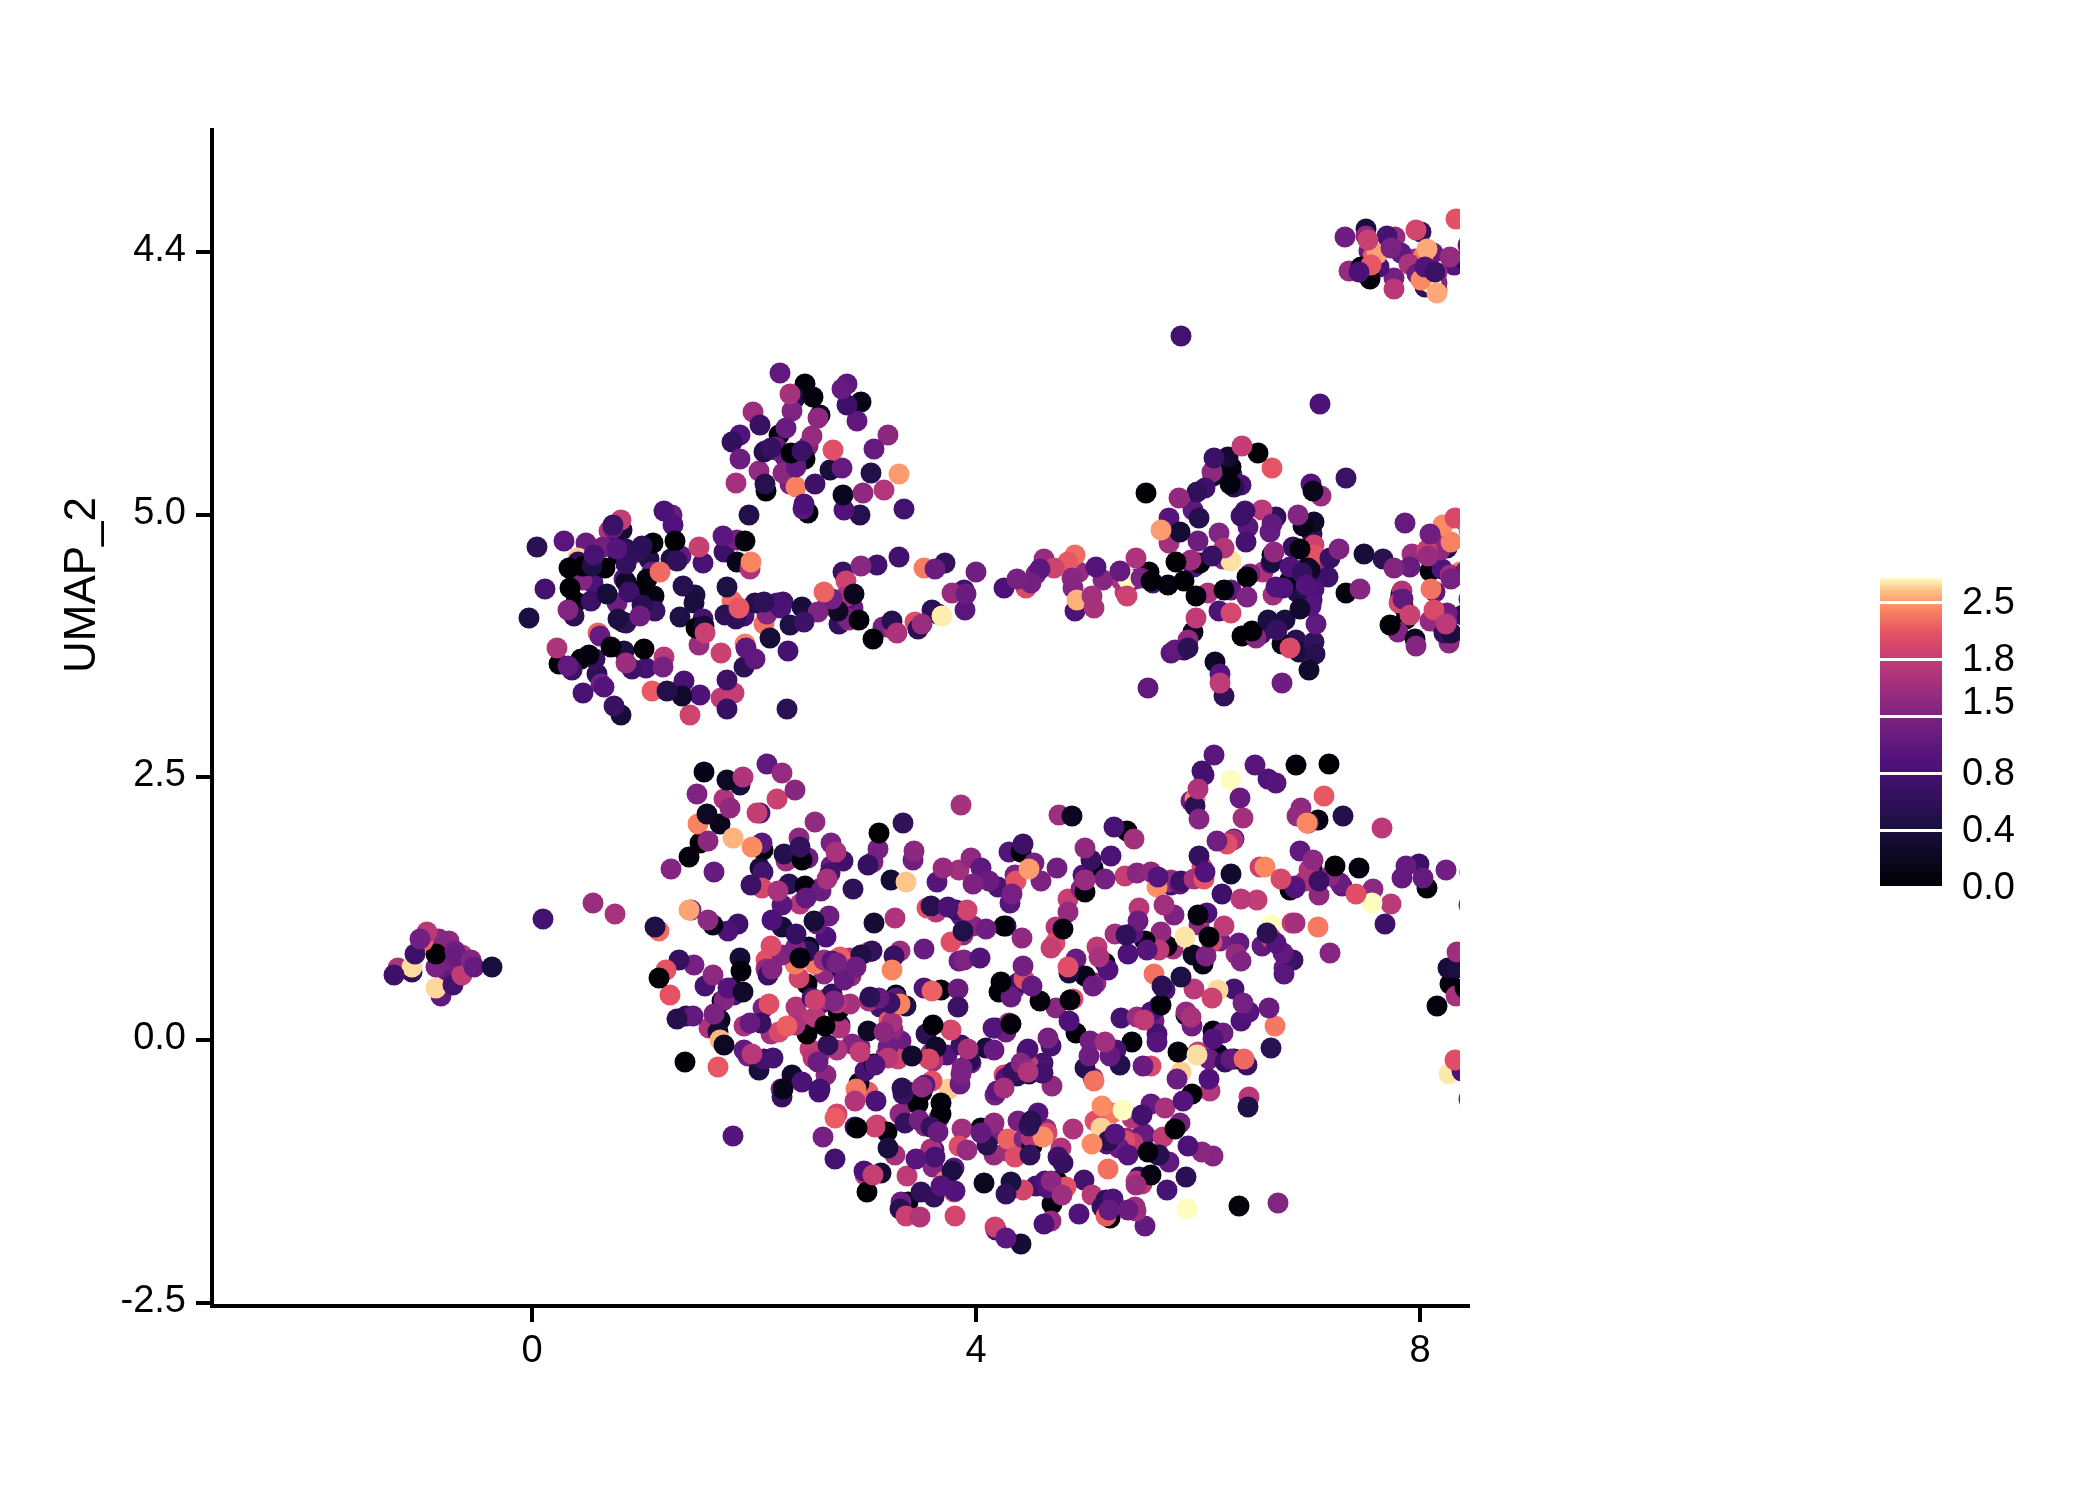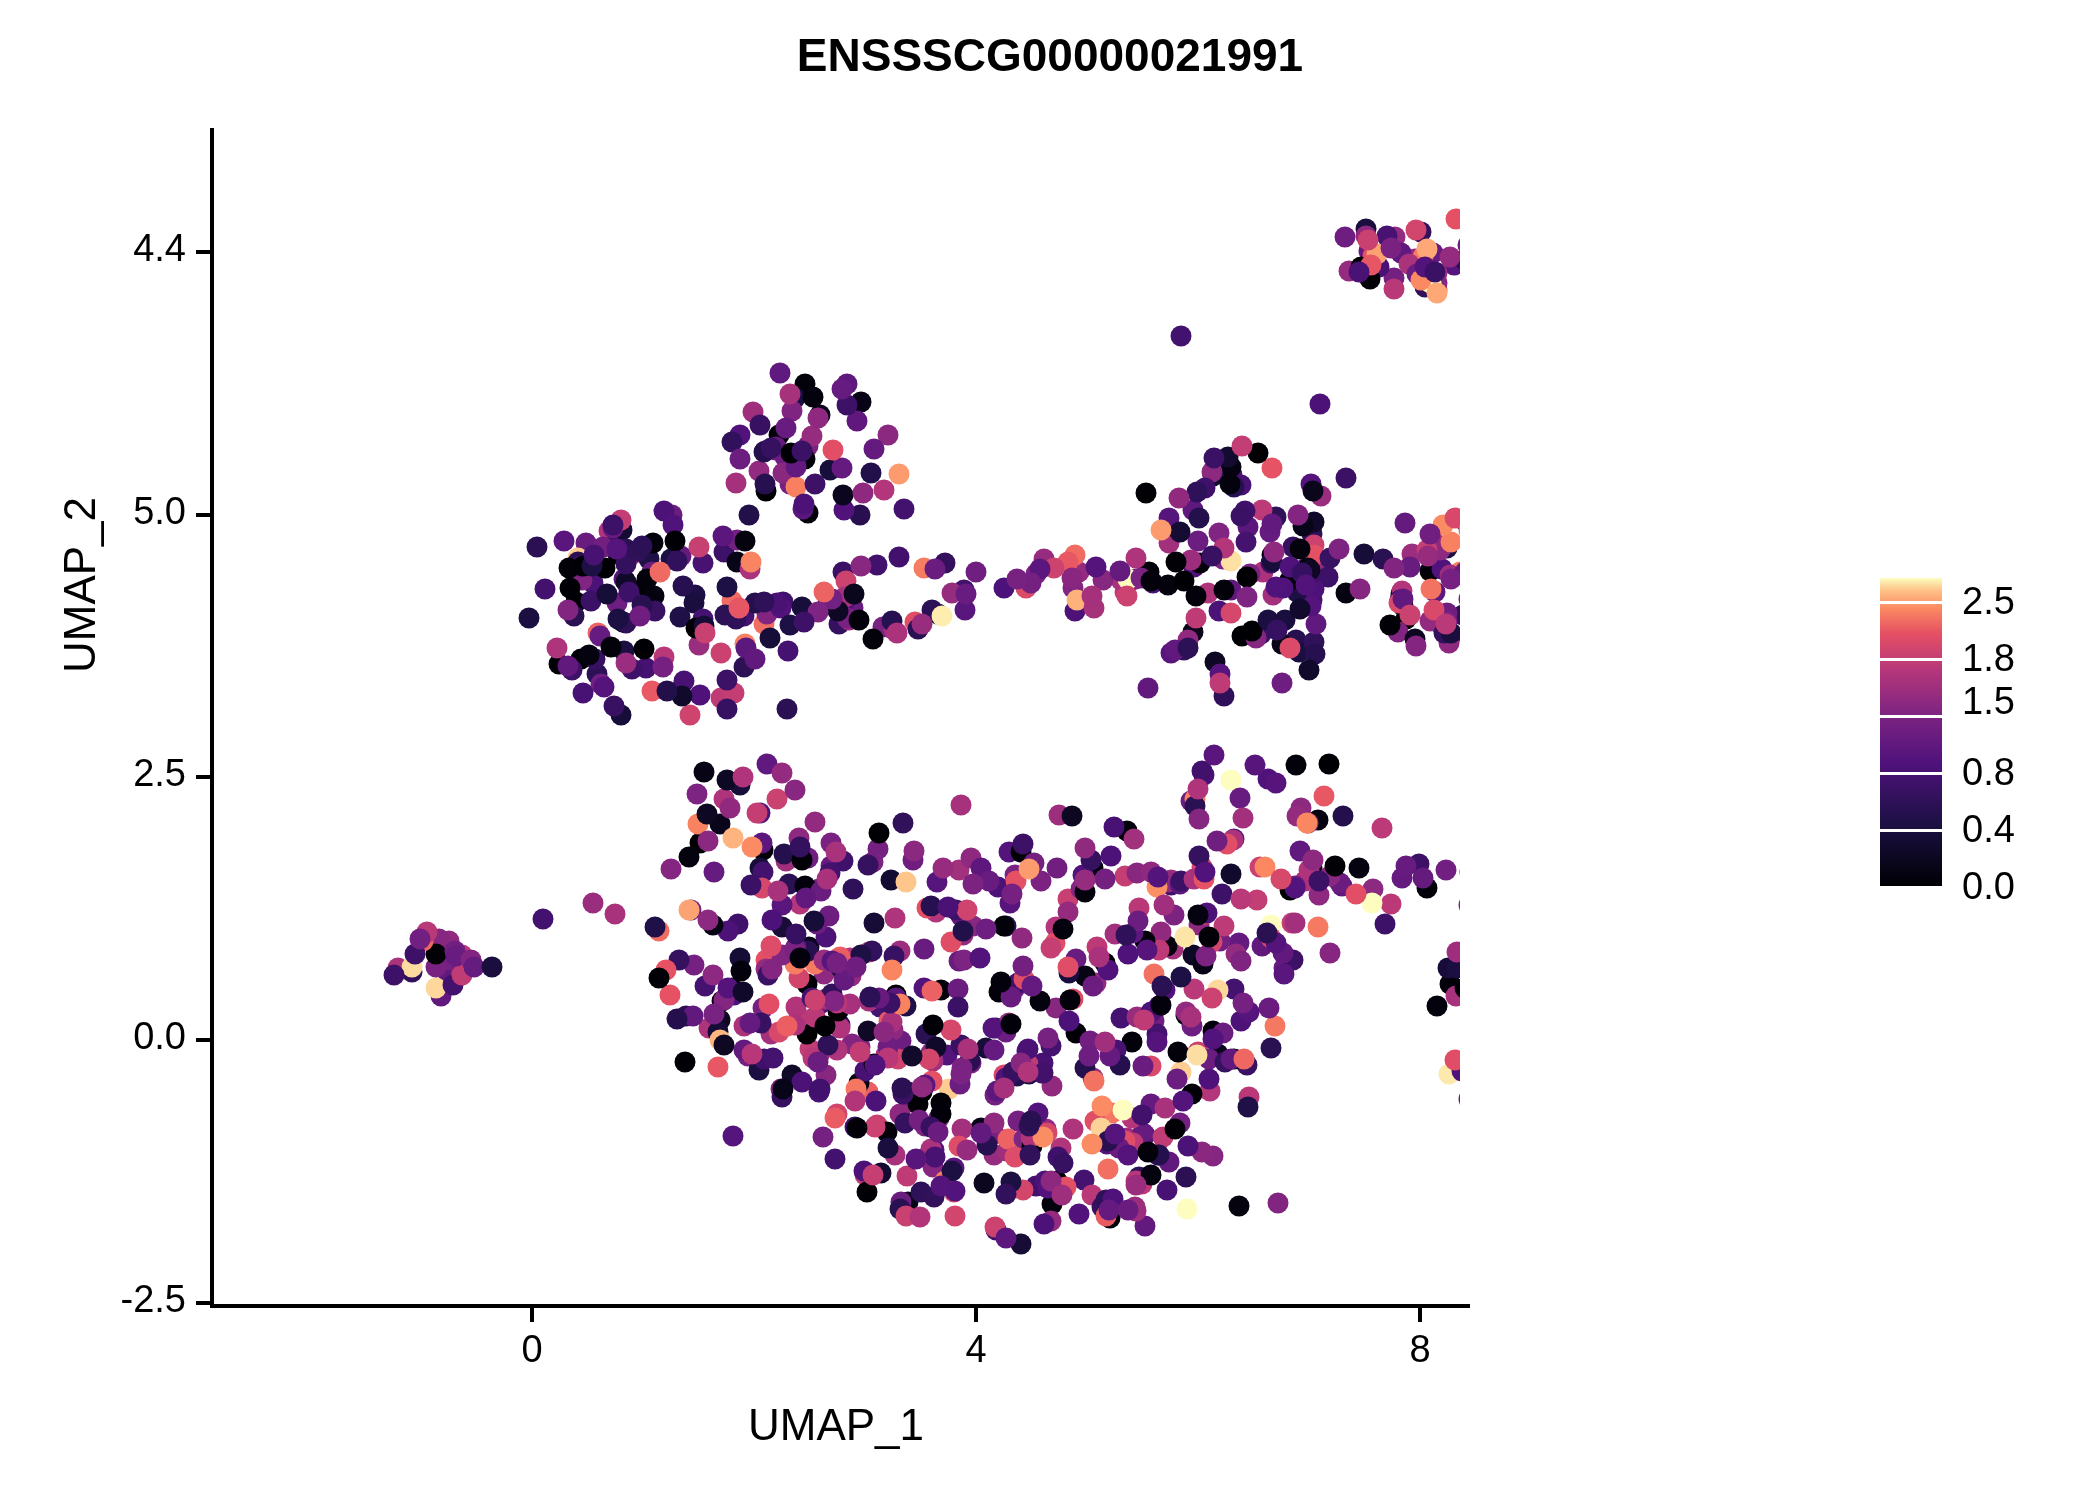--- a/index.html
+++ b/index.html
@@ -93,21 +93,20 @@
     color:#000;
     transform:translateY(-50%);
     white-space:nowrap;
   }
 </style>
 </head>
 <body>
 
 <div id="root">
 
-  <div id="plot-title">ENSSSCG00000021991</div>
 
   <div id="panel">
     <div id="points-layer">
         <div class="pt" style="left: 249.7px; top: 824.8px; background: rgb(185, 56, 120);"></div>
         <div class="pt" style="left: 235.2px; top: 841px; background: rgb(97, 25, 126);"></div>
         <div class="pt" style="left: 248.5px; top: 845.1px; background: rgb(146, 42, 127);"></div>
         <div class="pt" style="left: 229.3px; top: 866px; background: rgb(97, 25, 126);"></div>
         <div class="pt" style="left: 236.8px; top: 811.2px; background: rgb(145, 42, 127);"></div>
         <div class="pt" style="left: 185.6px; top: 838.4px; background: rgb(171, 51, 123);"></div>
         <div class="pt" style="left: 200.3px; top: 842.4px; background: rgb(50, 17, 91);"></div>
@@ -1328,21 +1327,20 @@
   <div id="x-ticks">
       <div class="tick tick-x" style="left: 530px;"></div>
       <div class="xlab" style="left: 472px;">0</div>
       <div class="tick tick-x" style="left: 974px;"></div>
       <div class="xlab" style="left: 916px;">4</div>
       <div class="tick tick-x" style="left: 1418px;"></div>
       <div class="xlab" style="left: 1360px;">8</div>
     </div>
 
   <div id="y-axis-title">UMAP_2</div>
-  <div id="x-axis-title">UMAP_1</div>
 
   <div id="legend">
     <div id="legend-bar" style="background: linear-gradient(rgb(252, 253, 191) 0%, rgb(254, 194, 135) 4%, rgb(251, 136, 97) 10%, rgb(229, 80, 100) 18%, rgb(181, 54, 122) 30%, rgb(123, 35, 130) 45%, rgb(79, 18, 123) 60%, rgb(28, 16, 68) 80%, rgb(0, 0, 4) 100%);"></div>
     <div id="legend-ticks">
         <div class="legend-tick" style="top: 22.8px;"></div>
         <div class="legend-tick" style="top: 79.9px;"></div>
         <div class="legend-tick" style="top: 136.9px;"></div>
         <div class="legend-tick" style="top: 193.9px;"></div>
         <div class="legend-tick" style="top: 251px;"></div>
         <div class="legend-tick" style="top: 308px;"></div>

